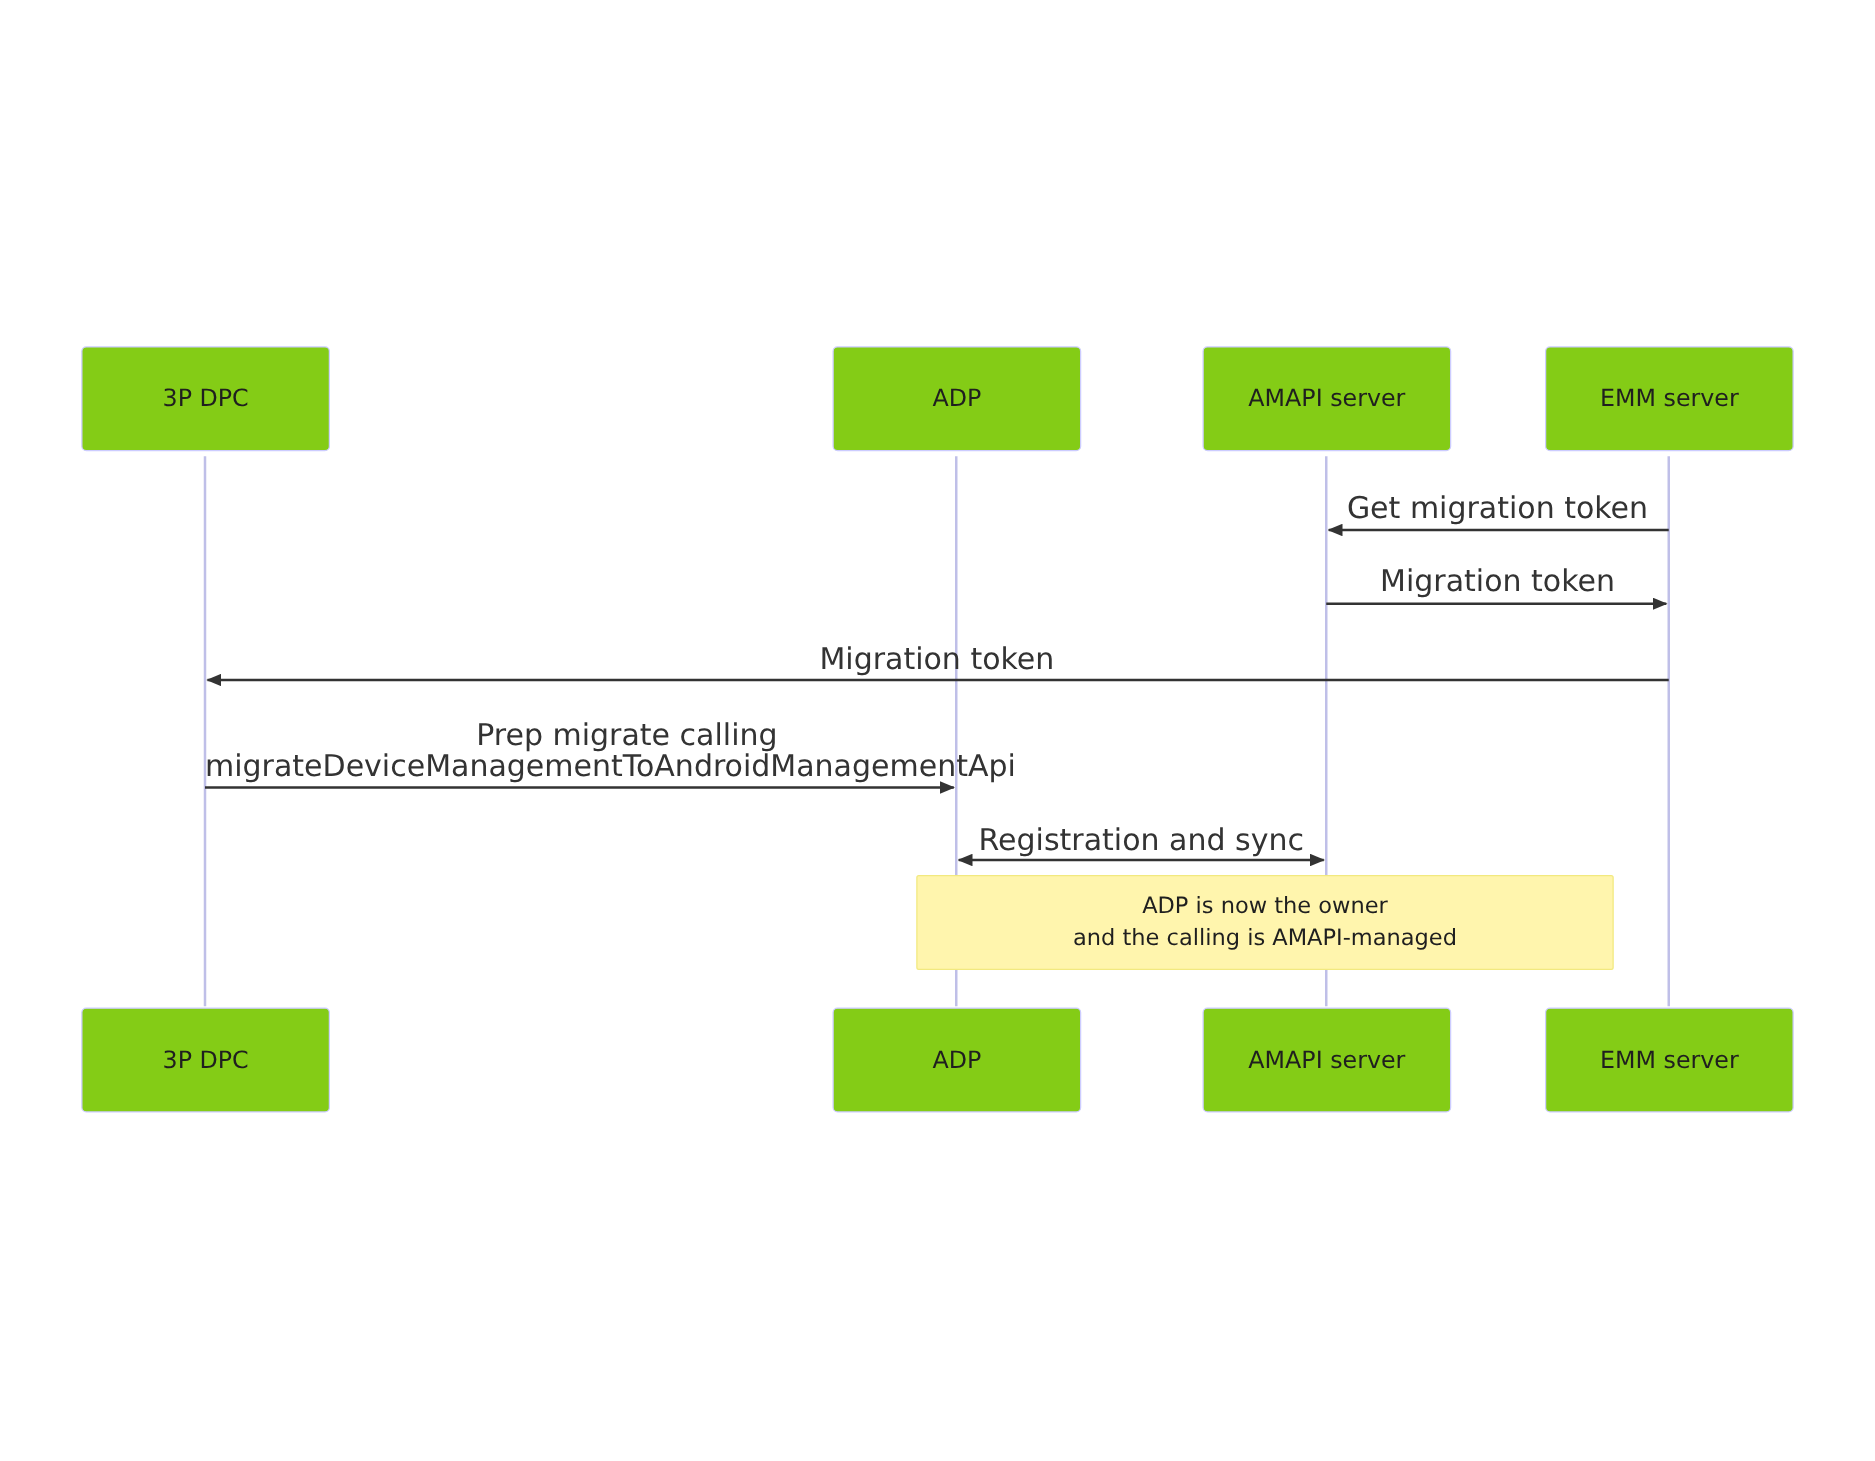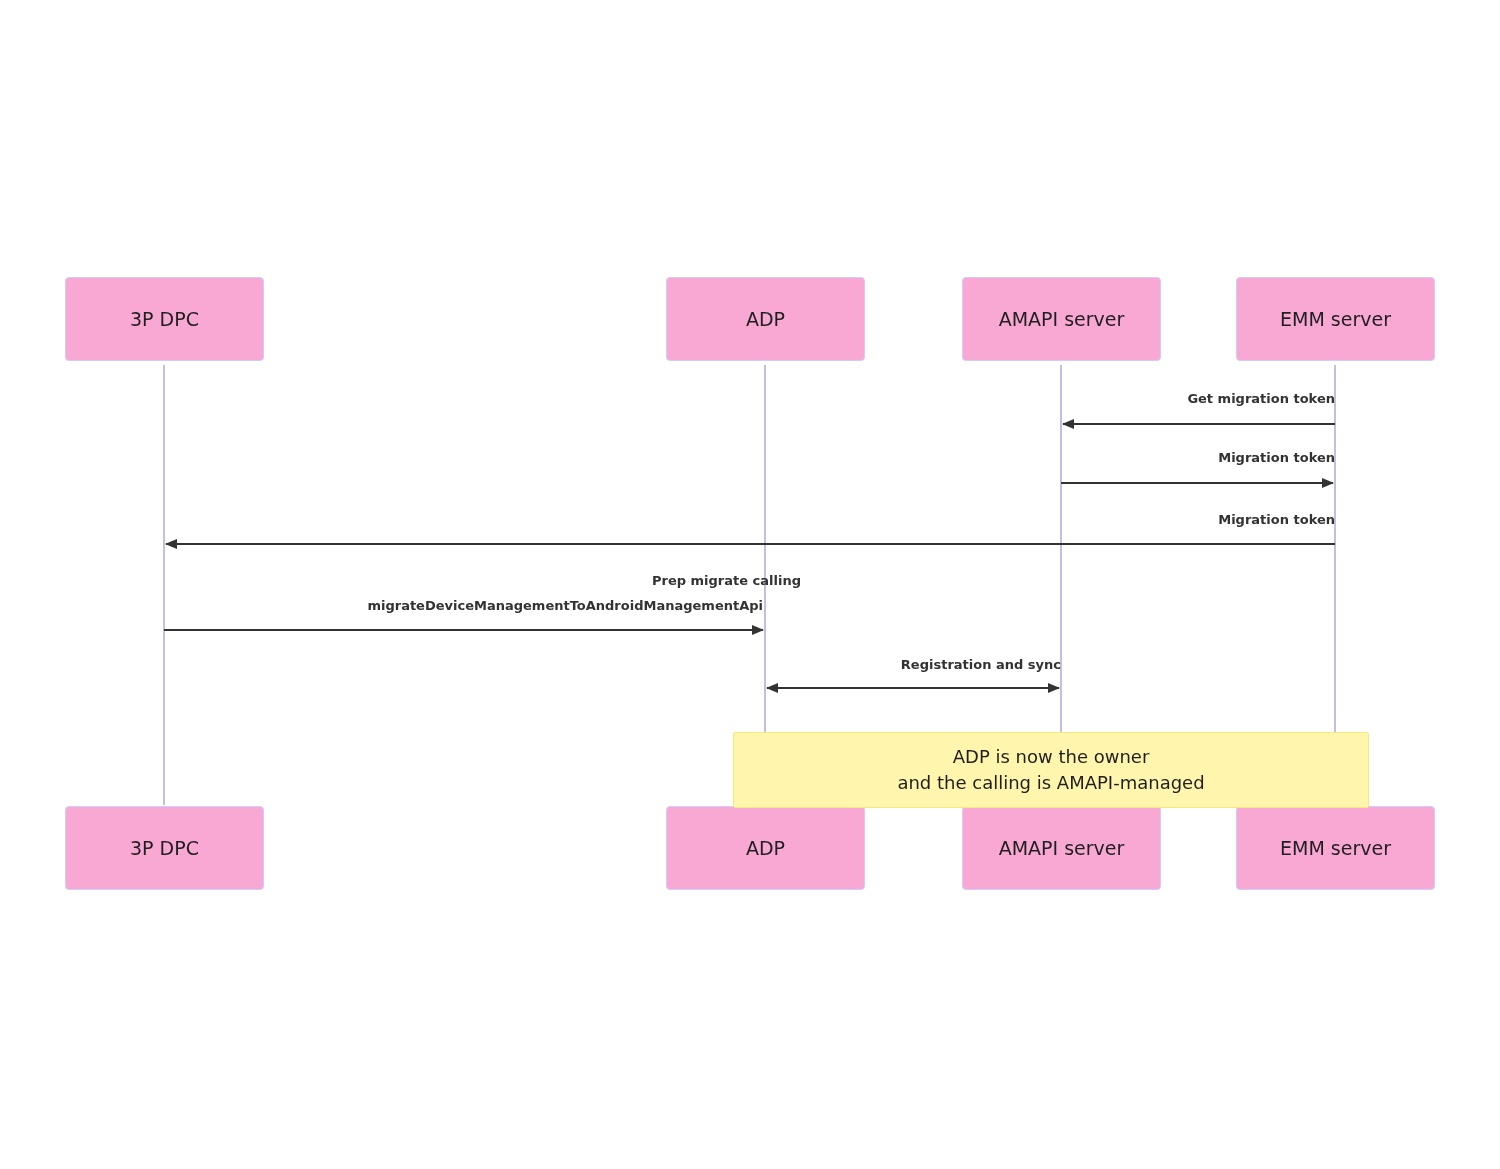--- a/index.html
+++ b/index.html
@@ -19,38 +19,37 @@
   }
   svg#seq-svg {
     position: absolute;
     top: 0;
     left: 0;
     width: 1500px;
     height: 1169px;
   }
   .actor-box {
     position: absolute;
-    background: #f9a8d4;
+    background: #84cc16;
     border: 1px solid #ccccff;
     border-radius: 4px;
     display: flex;
     align-items: center;
     justify-content: center;
     font-size: 19px;
     color: #1f1f1f;
     box-sizing: border-box;
   }
   .msg-label {
     position: absolute;
-    font-size: 13px;
+    font-size: 24px;
     color: #333333;
-    text-align: right;
+    text-align: center;
     white-space: pre;
     line-height: 1.35;
-    font-weight: bold;
   }
   .note-box {
     position: absolute;
     background: #fff5ad;
     border: 1px solid #f2e97f;
     border-radius: 2px;
     display: flex;
     flex-direction: column;
     align-items: center;
     justify-content: center;
@@ -123,18 +122,18 @@
 
   <div class="msg-label" style="left:1061px; top:449px; width:274px;">Migration token</div>
 
   <div class="msg-label" style="left:164px; top:511px; width:1171px;">Migration token</div>
 
   <div class="msg-label" style="left:164px; top:572px; width:599px;padding-left:38px;">Prep migrate calling</div>
   <div class="msg-label" style="left:164px; top:597px; width:599px;">migrateDeviceManagementToAndroidManagementApi</div>
 
   <div class="msg-label" style="left:765px; top:656px; width:296px;">Registration and sync</div>
 
-  <div class="note-box" style="left:733px; top:732px; width:636px; height:76px;">
+  <div class="note-box" style="left:733px; top:700px; width:558px; height:76px;">
     <span class="note-line">ADP is now the owner</span>
     <span class="note-line">and the calling is AMAPI-managed</span>
   </div>
 
 </div>
 
 </body></html>

